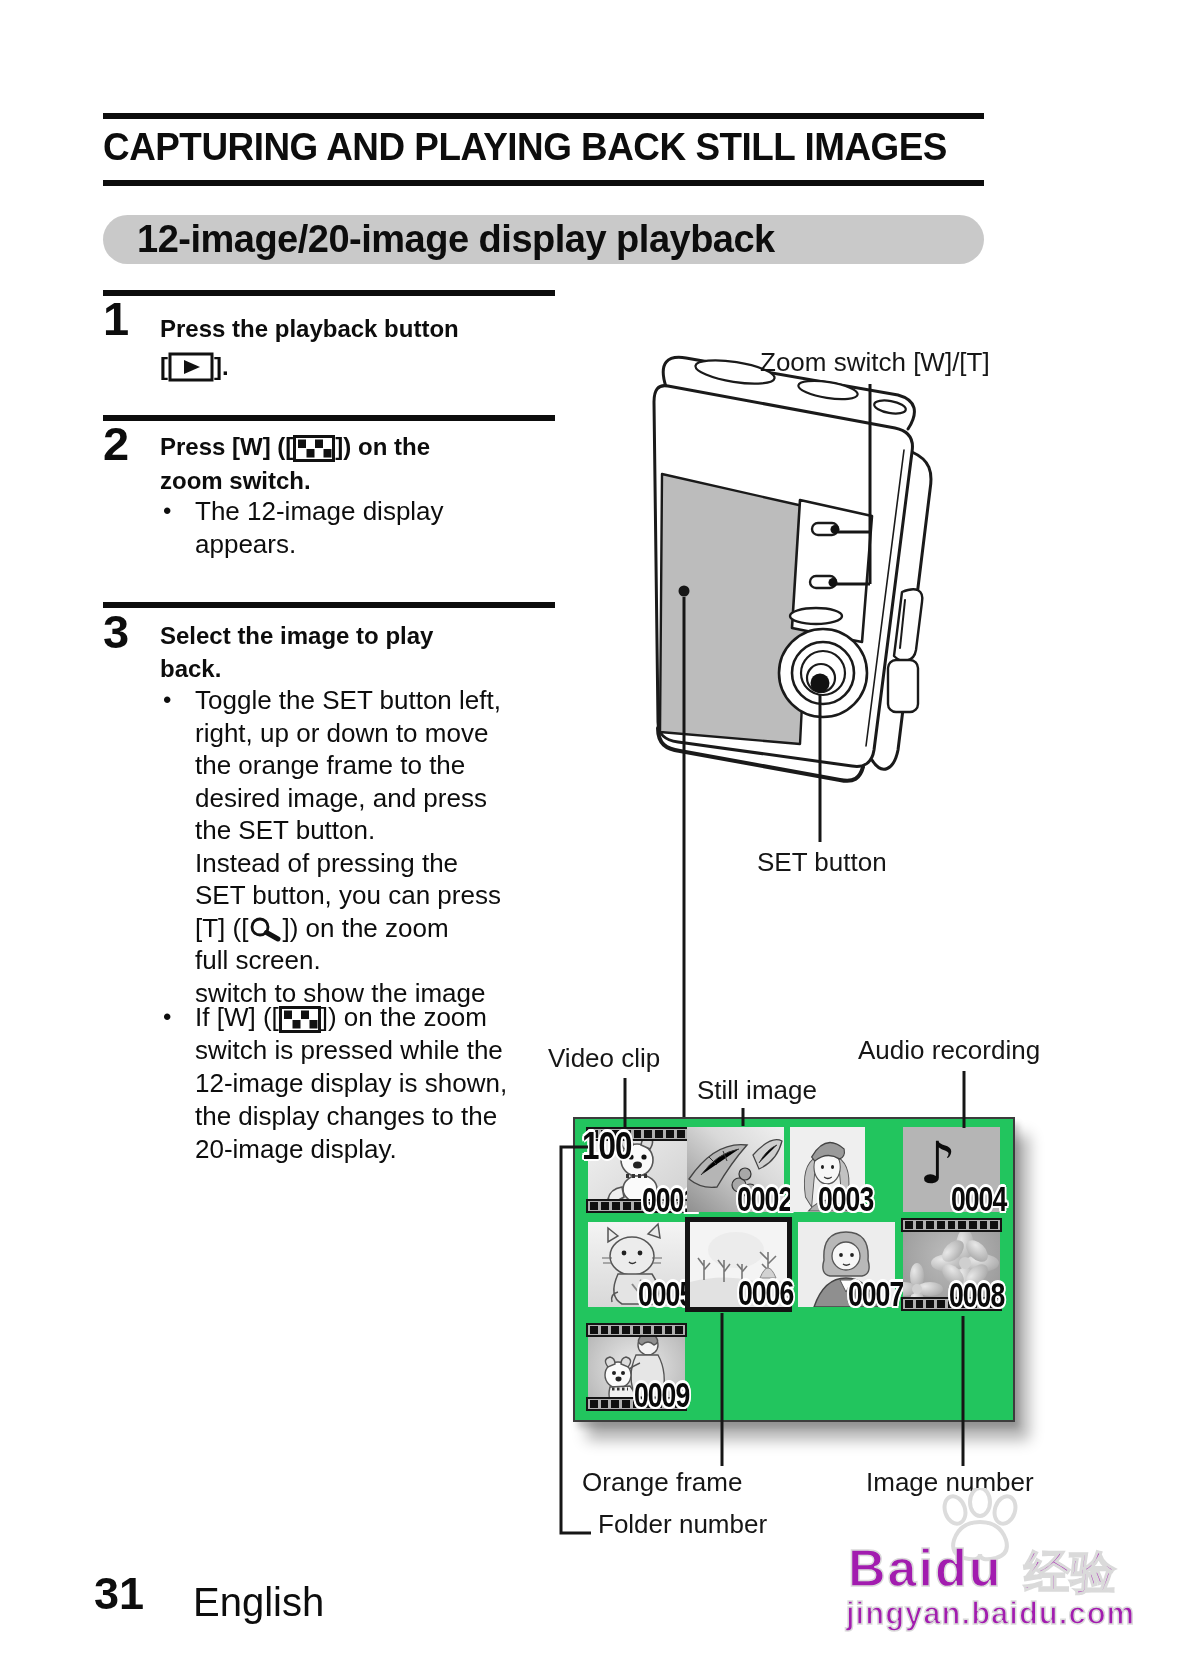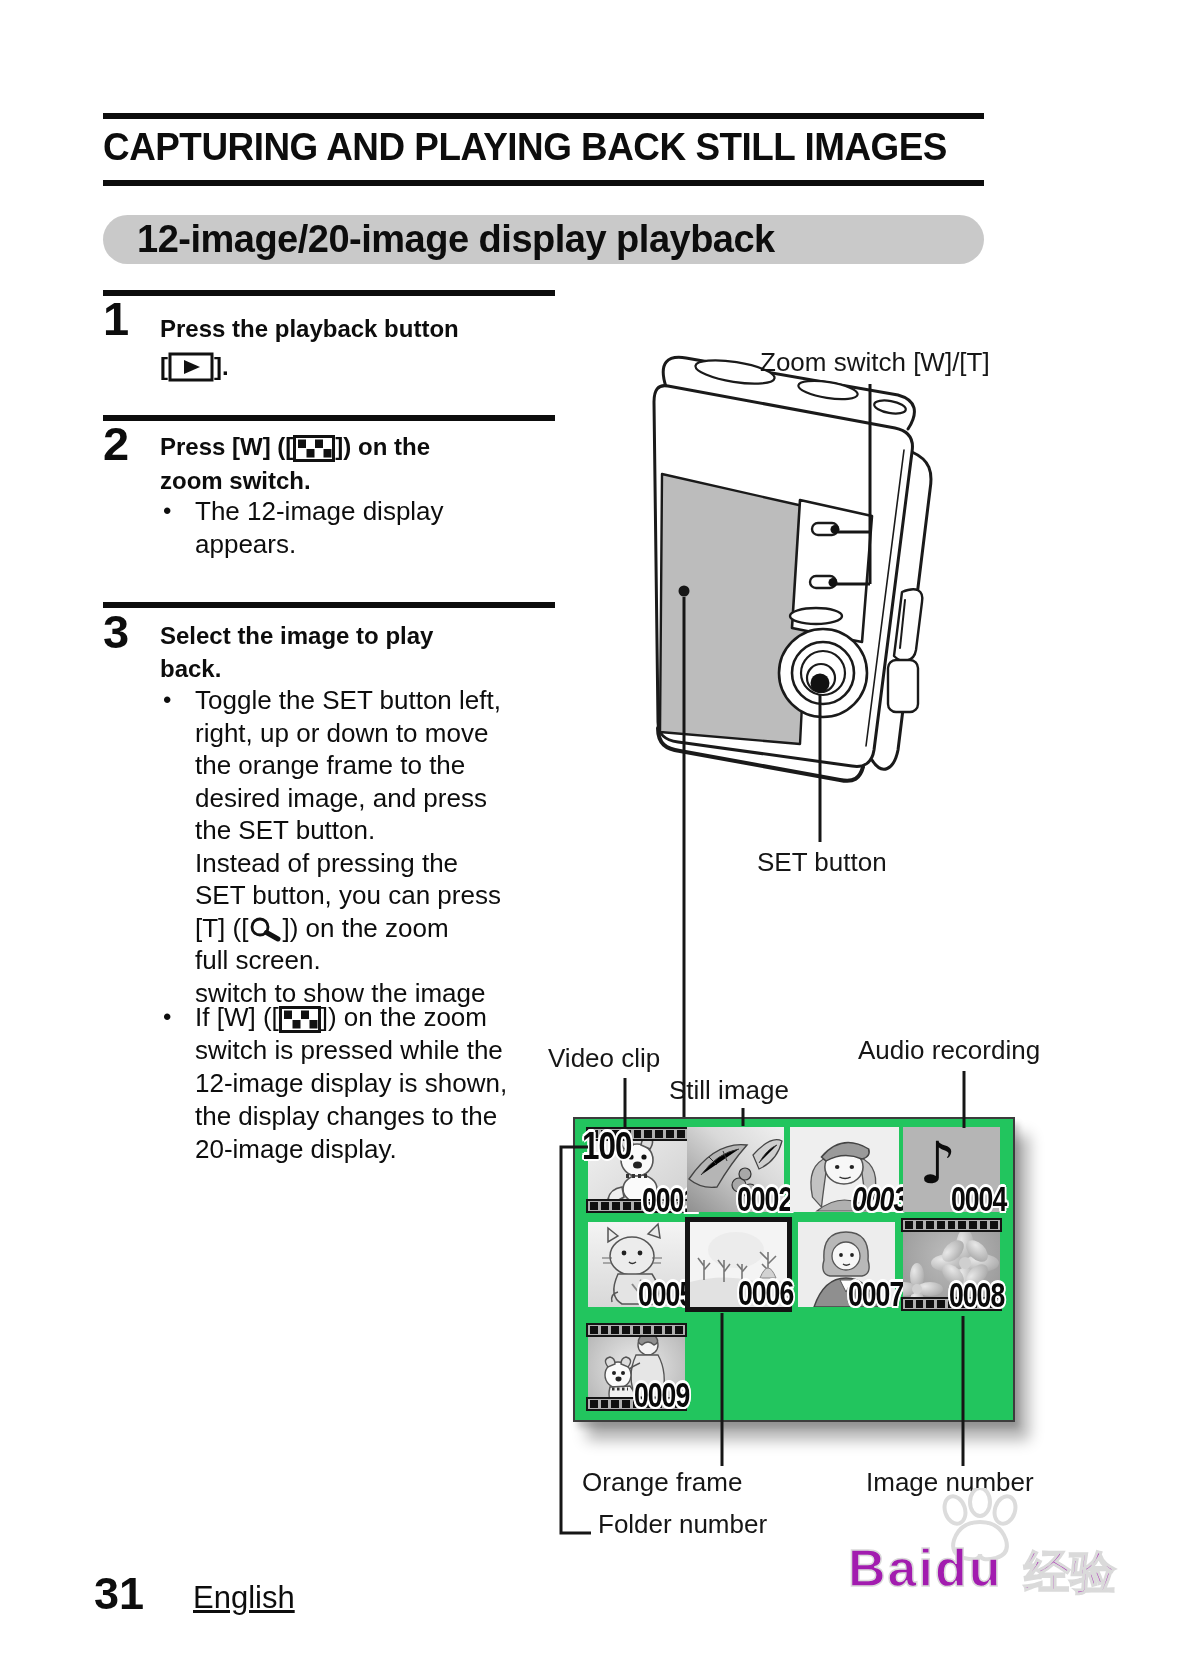--- a/index.html
+++ b/index.html
@@ -37,21 +37,21 @@
   .folder{position:absolute;left:-6px;top:-2px;font-size:33px;font-weight:bold;letter-spacing:-1px;
        color:#0a0a0a;line-height:1;transform:scale(0.95,1.2);transform-origin:top left;
        text-shadow:2px 0 #fff,-2px 0 #fff,0 2px #fff,0 -2px #fff,
                    1.5px 1.5px #fff,-1.5px 1.5px #fff,1.5px -1.5px #fff,-1.5px -1.5px #fff;}
   .audio-cell{background:#b5b5b5;}
   .note{position:absolute;left:16px;top:2px;font-size:58px;font-weight:bold;color:#0c0c0c;
         font-family:"DejaVu Sans",sans-serif;}
   .sel{border:5px solid #141414;}
   
   .pageno{position:absolute;left:94px;top:1568px;font-size:45px;font-weight:bold;}
-  .lang{position:absolute;left:193px;top:1580px;font-size:31px;text-decoration:underline;}
+  .lang{position:absolute;left:193px;top:1580px;font-size:40px;}
   .wm{color:#a21caf;font-weight:bold;-webkit-text-stroke:1.5px #dadada;}
   .wm-brand{position:absolute;left:848px;top:1538px;font-size:52px;letter-spacing:2px;}
   .wm-cn{position:absolute;left:1024px;top:1542px;font-size:46px;}
   .wm-url{position:absolute;left:846px;top:1596px;font-size:31px;letter-spacing:1px;}
   svg{display:block;}
 </style>
 </head>
 <body>
 
 <div class="page">
@@ -246,21 +246,21 @@
           </g>
         <g stroke="#333" stroke-width="1.2" fill="#a8a8a8">
           <circle cx="52" cy="58" r="7"></circle>
             <circle cx="63" cy="64" r="7"></circle>
             <circle cx="58" cy="47" r="6"></circle>
         </g>
       </svg>
       <div class="num" style="right:-8px;bottom:-5px;">0002</div>
     </div>
 
-    <div class="cell" style="left:215px;top:8px;width:109px;height:85px;font-style:italic;">
+    <div class="cell" style="left:215px;top:8px;width:75px;height:85px;">
       <svg class="cellart" width="97" height="85" viewBox="0 0 97 85" preserveAspectRatio="none">
         <rect width="97" height="85" fill="#efefef"></rect>
         <path d="M20,70 Q14,38 34,30 Q30,60 28,80 Z" fill="#c2c2c2" stroke="#555" stroke-width="1.2"></path>
         <path d="M74,72 Q82,40 62,30 Q66,60 68,82 Z" fill="#c2c2c2" stroke="#555" stroke-width="1.2"></path>
         <circle cx="48" cy="40" r="17" fill="#f7f7f7" stroke="#555" stroke-width="1.4"></circle>
         <path d="M28,30 Q46,6 70,22 Q72,30 64,32 Q48,24 32,34 Z" fill="#9a9a9a" stroke="#444" stroke-width="1.4"></path>
         <circle cx="42" cy="40" r="2" fill="#222"></circle>
           <circle cx="55" cy="40" r="2" fill="#222"></circle>
         <path d="M44,50 q5,3 10,0" stroke="#333" stroke-width="1.4" fill="none"></path>
         <path d="M24,84 Q48,62 74,84 Z" fill="#b0b0b0" stroke="#555" stroke-width="1.2"></path>
@@ -430,21 +430,21 @@
           <i></i>
           <i></i>
           <i></i>
           <i></i>
         </div>
       <div class="num" style="right:-4px;bottom:-2px;">0009</div>
     </div>
   </div>
 
   <div class="callout" style="left:548px;top:1044px;">Video clip</div>
-  <div class="callout" style="left:669px;top:1076px;">Still image</div>
+  <div class="callout" style="left:697px;top:1076px;">Still image</div>
   <div class="callout" style="left:858px;top:1036px;">Audio recording</div>
   <div class="callout" style="left:582px;top:1468px;">Orange frame</div>
   <div class="callout" style="left:598px;top:1510px;">Folder number</div>
   <div class="callout" style="left:866px;top:1468px;text-align:right;">Image number</div>
 
   <svg class="abs" style="left:0;top:0;pointer-events:none;" width="1192" height="1680" viewBox="0 0 1192 1680">
     <g stroke="#161616" stroke-width="3" fill="none">
       <path d="M870,384 V584 M838,532 H870 M836,584 H870"></path>
       <path d="M820,694 V842"></path>
       <path d="M684,597 V1117"></path>
@@ -466,14 +466,15 @@
       <g fill="#fff" stroke="#dcdcdc" stroke-width="4">
         <ellipse cx="30" cy="22" rx="10" ry="14" transform="rotate(-18 30 22)"></ellipse>
         <ellipse cx="55" cy="14" rx="10" ry="14"></ellipse>
         <ellipse cx="80" cy="22" rx="10" ry="14" transform="rotate(18 80 22)"></ellipse>
         <path d="M55,34 q20,0 26,18 q4,14 -10,18 q-16,4 -16,-4 q0,8 -16,4 q-14,-4 -10,-18 q6,-18 26,-18 Z"></path>
       </g>
     </svg>
   </div>
   <div class="wm wm-brand nw">Baidu</div>
   <div class="wm wm-cn nw">经验</div>
+  <div class="wm wm-url nw">jingyan.baidu.com</div>
 
 </div>
 
 </body></html>

